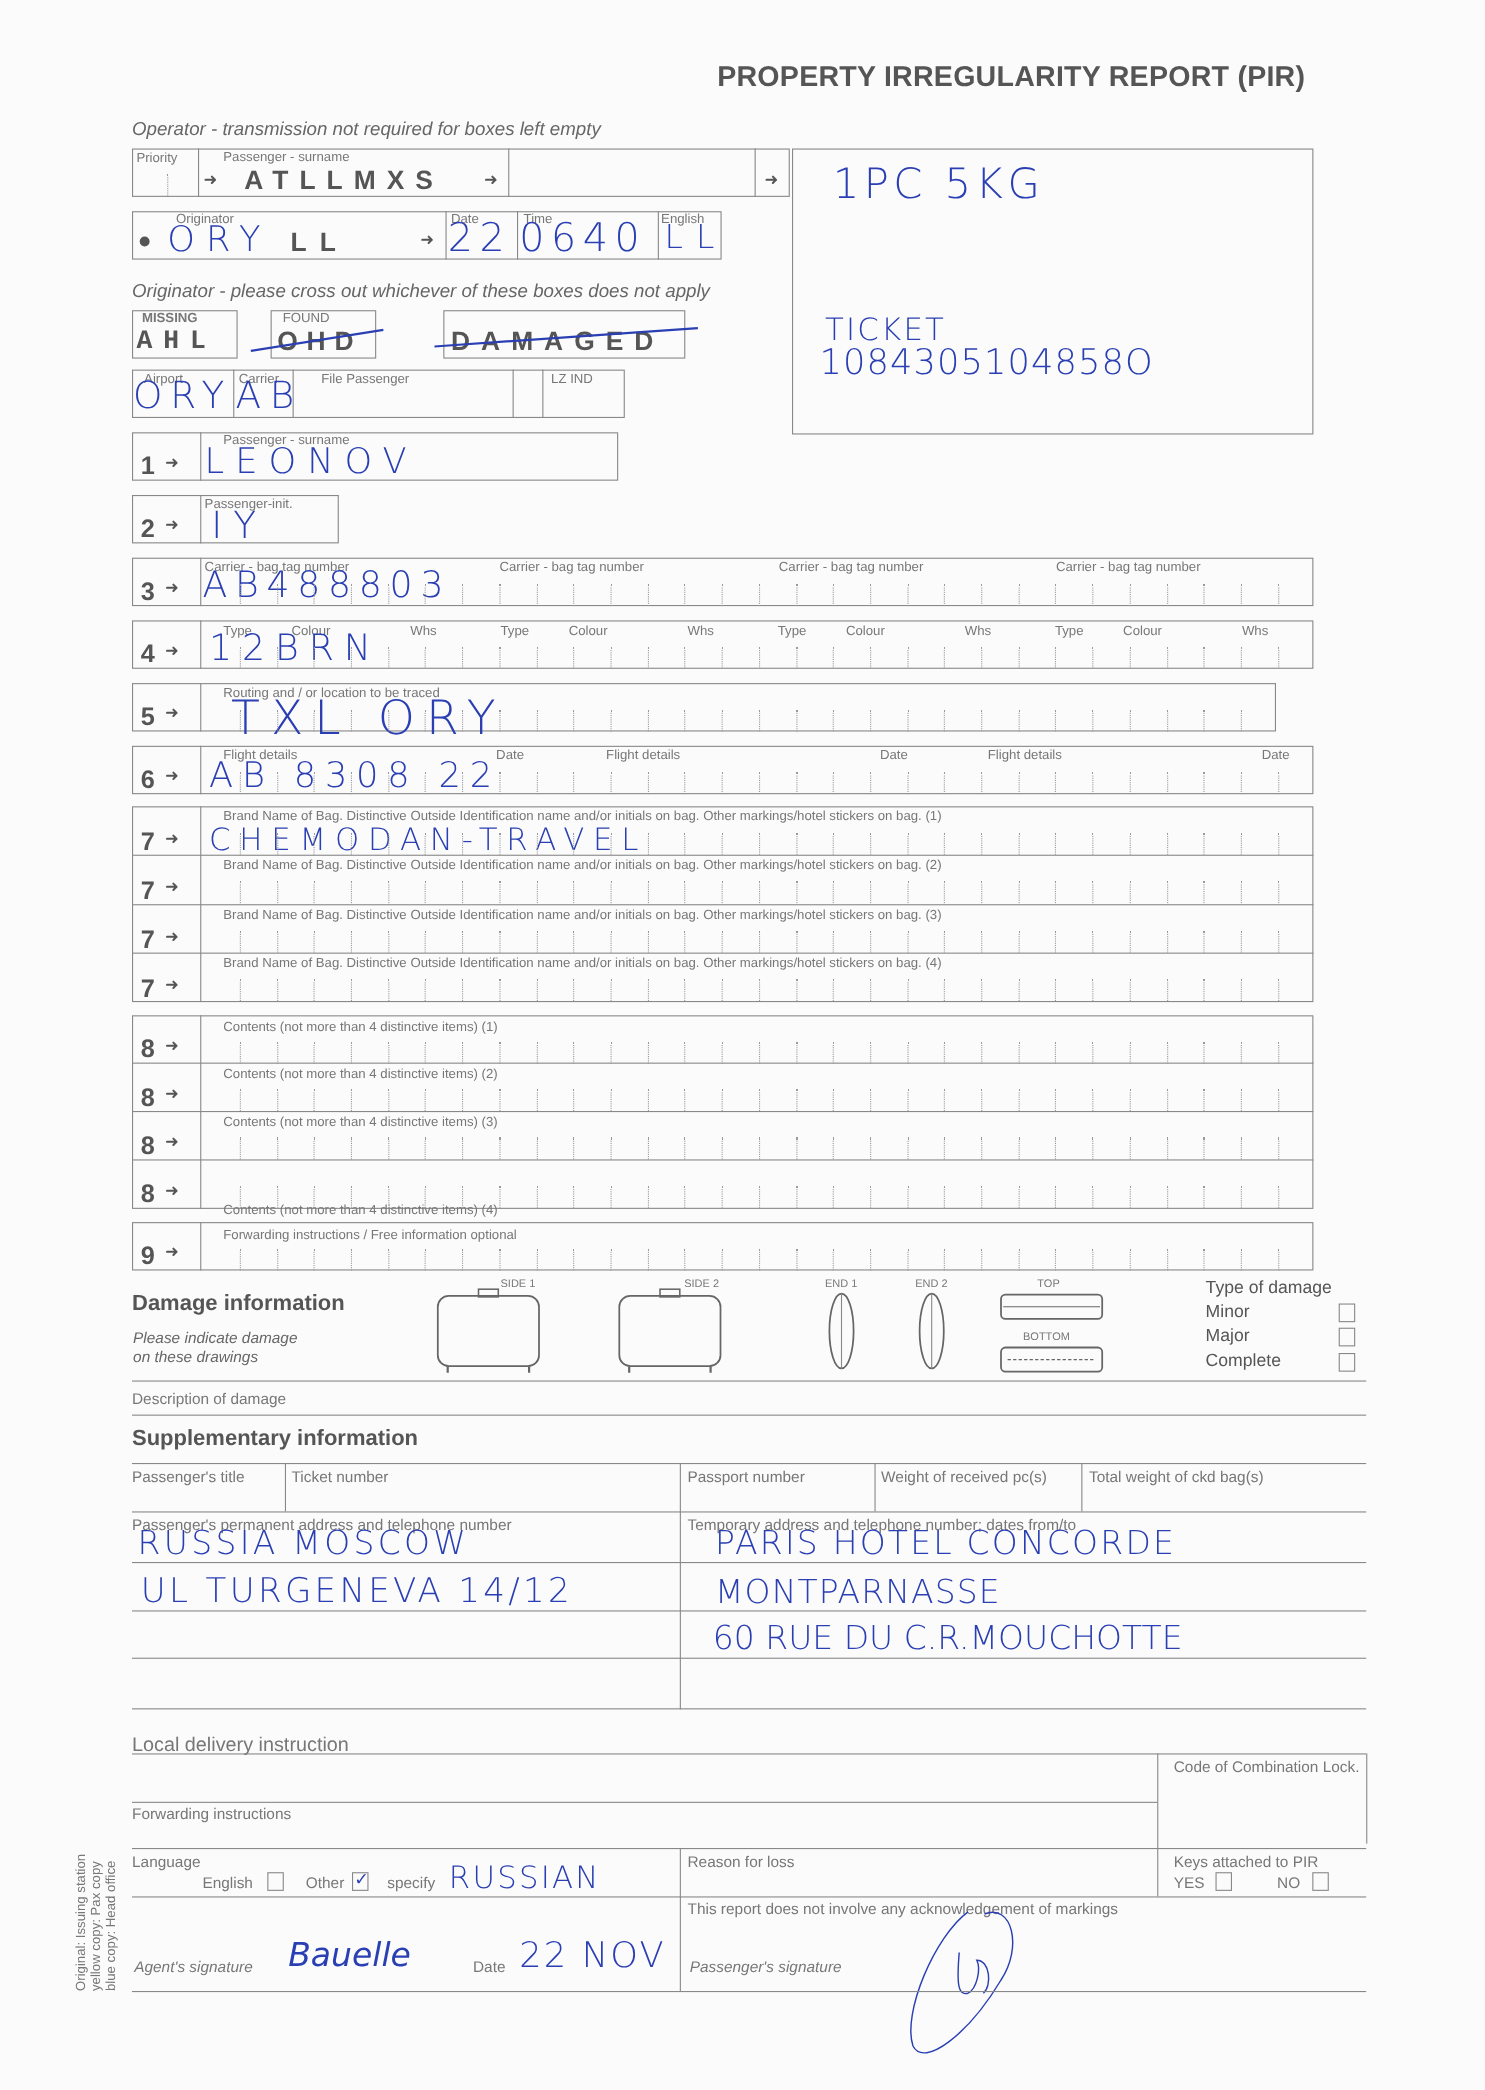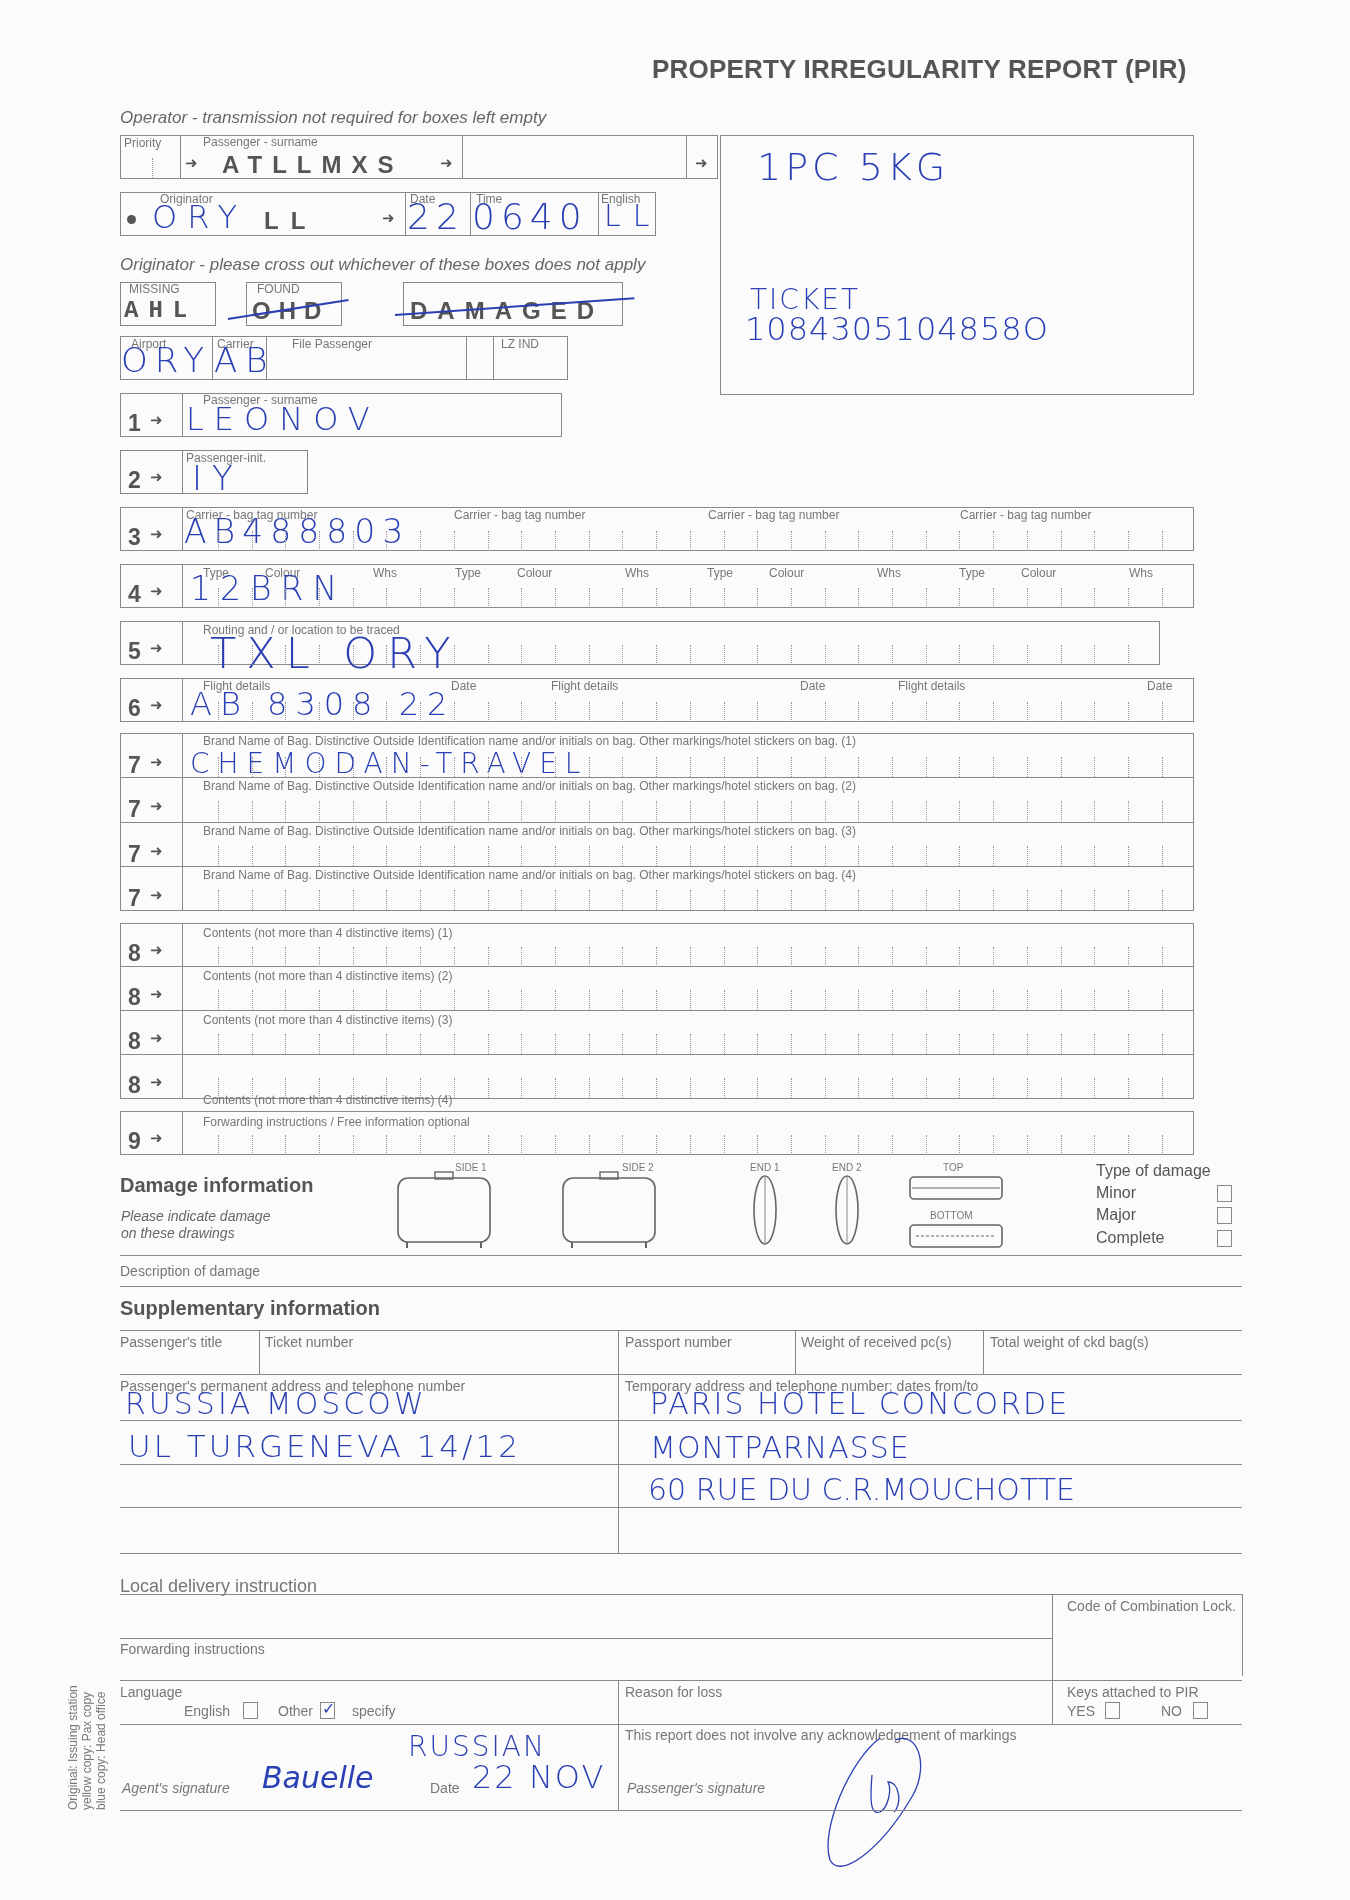--- a/index.html
+++ b/index.html
@@ -57,21 +57,21 @@
 <div class="vline" style="left:470px;top:192px;height:44px;"></div>
 <div class="vline" style="left:598px;top:192px;height:44px;"></div>
 
 <div class="box" style="left:720px;top:135px;width:474px;height:260px;"></div>
 <div class="hand" style="left:757px;top:145px;font-size:38px;letter-spacing:4px;">1PC   5KG</div>
 <div class="hand" style="left:750px;top:283px;font-size:28px;letter-spacing:2px;">TICKET</div>
 <div class="hand" style="left:745px;top:310px;font-size:32px;letter-spacing:1px;">1084305104858О</div>
 
 <div class="abs italic-note" style="left:120px;top:255px;">Originator - please cross out whichever of these boxes does not apply</div>
 <div class="box" style="left:120px;top:282px;width:96px;height:44px;"></div>
-<div class="lbl" style="left:129px;top:282px;">MISSING</div>
+<div class="lbl" style="left:129px;top:282px;font-weight:bold;">MISSING</div>
 <div class="printed" style="left:124px;top:297px;letter-spacing:10px;font-family:Liberation Mono, monospace;">AHL</div>
 <div class="box" style="left:246px;top:282px;width:96px;height:44px;"></div>
 <div class="lbl" style="left:257px;top:282px;">FOUND</div>
 <div class="printed" style="left:252px;top:297px;letter-spacing:8px;">OHD</div>
 <div class="strike" style="left:228px;top:318px;width:122px;transform:rotate(-9deg);"></div>
 <div class="box" style="left:403px;top:282px;width:220px;height:44px;"></div>
 <div class="printed" style="left:410px;top:297px;letter-spacing:10px;">DAMAGED</div>
 <div class="strike" style="left:395px;top:314px;width:240px;transform:rotate(-4deg);"></div>
 
 <div class="box" style="left:120px;top:336px;width:448px;height:44px;"></div>
@@ -662,21 +662,21 @@
 <div class="hline" style="left:120px;top:1680px;width:1122px;"></div>
 
 <div class="lbl" style="left:120px;top:1684px;font-size:14px;">Language</div>
 <div class="lbl" style="left:184px;top:1703px;font-size:14px;">English</div>
 <div class="cb" style="left:243px;top:1702px;"></div>
 <div class="lbl" style="left:278px;top:1703px;font-size:14px;">Other</div>
 <div class="cb" style="left:320px;top:1702px;">
     <span style="position:absolute;left:1px;top:-4px;color:#2a3fb3;font-size:16px;">✓</span>
   </div>
 <div class="lbl" style="left:352px;top:1703px;font-size:14px;">specify</div>
-<div class="hand" style="left:408px;top:1690px;font-size:28px;letter-spacing:2px;margin-top:40px;">RUSSIAN</div>
+<div class="hand" style="left:408px;top:1690px;font-size:28px;letter-spacing:2px;">RUSSIAN</div>
 <div class="vline" style="left:618px;top:1680px;height:130px;"></div>
 <div class="lbl" style="left:625px;top:1684px;font-size:14px;">Reason for loss</div>
 <div class="vline" style="left:1052px;top:1680px;height:44px;"></div>
 <div class="lbl" style="left:1067px;top:1684px;font-size:14px;">Keys attached to PIR</div>
 <div class="lbl" style="left:1067px;top:1703px;font-size:14px;">YES</div>
 <div class="cb" style="left:1105px;top:1702px;"></div>
 <div class="lbl" style="left:1161px;top:1703px;font-size:14px;">NO</div>
 <div class="cb" style="left:1193px;top:1702px;"></div>
 <div class="hline" style="left:120px;top:1724px;width:1122px;"></div>
 

